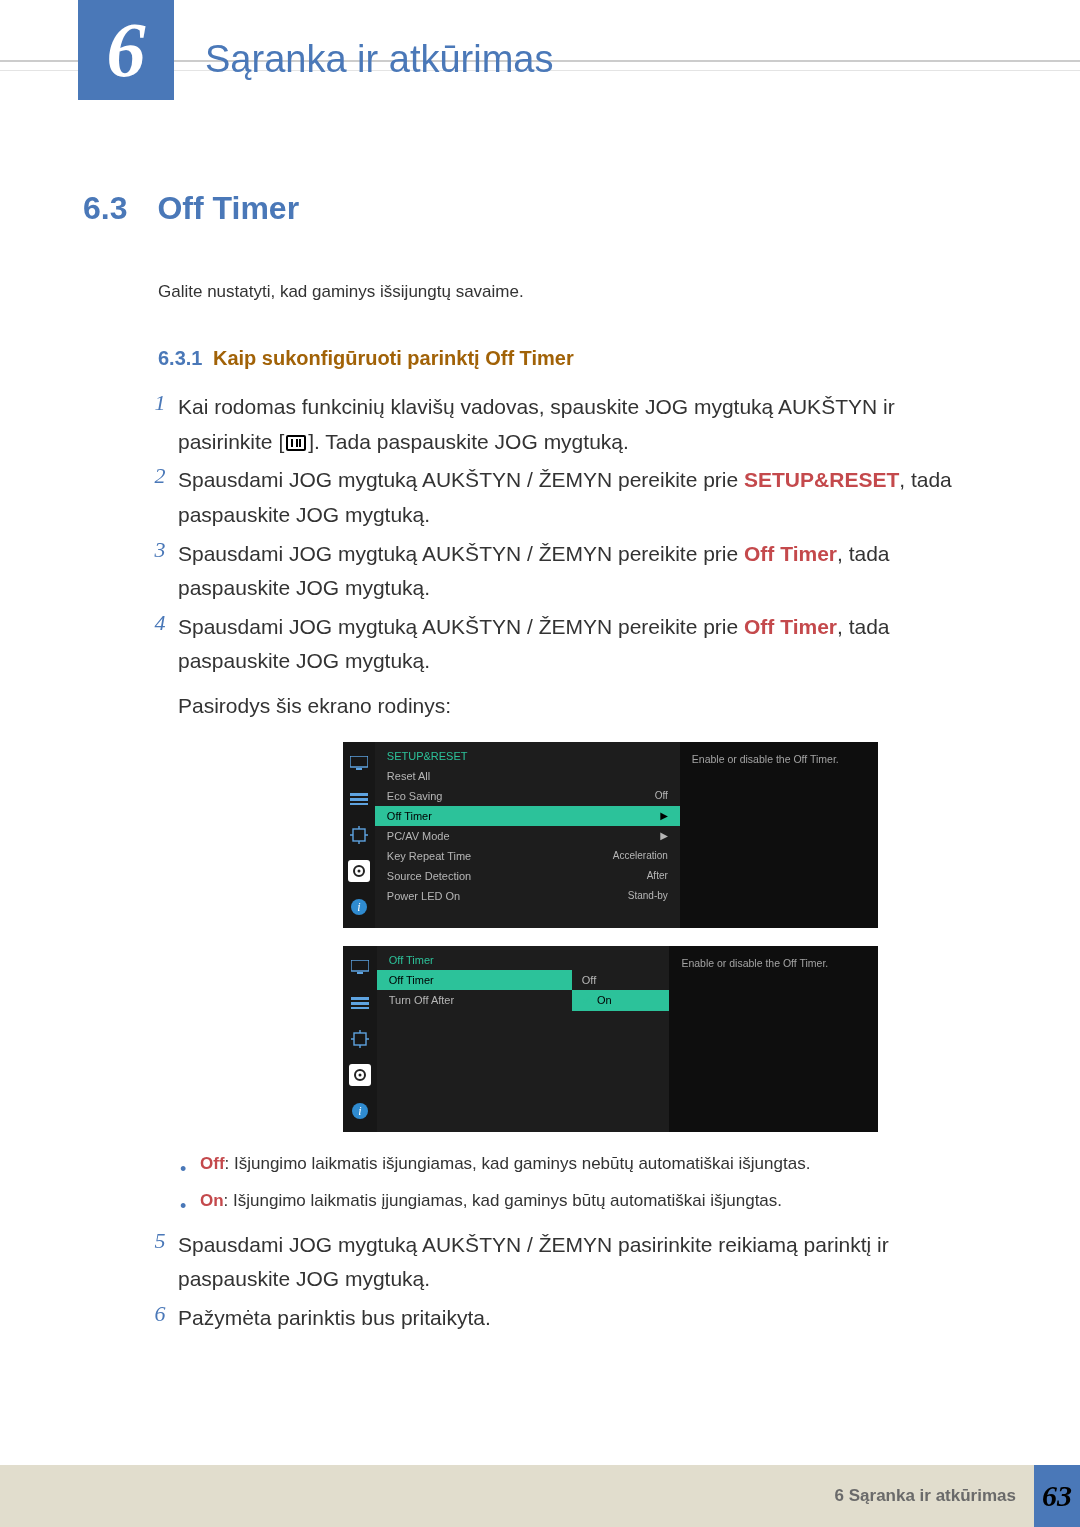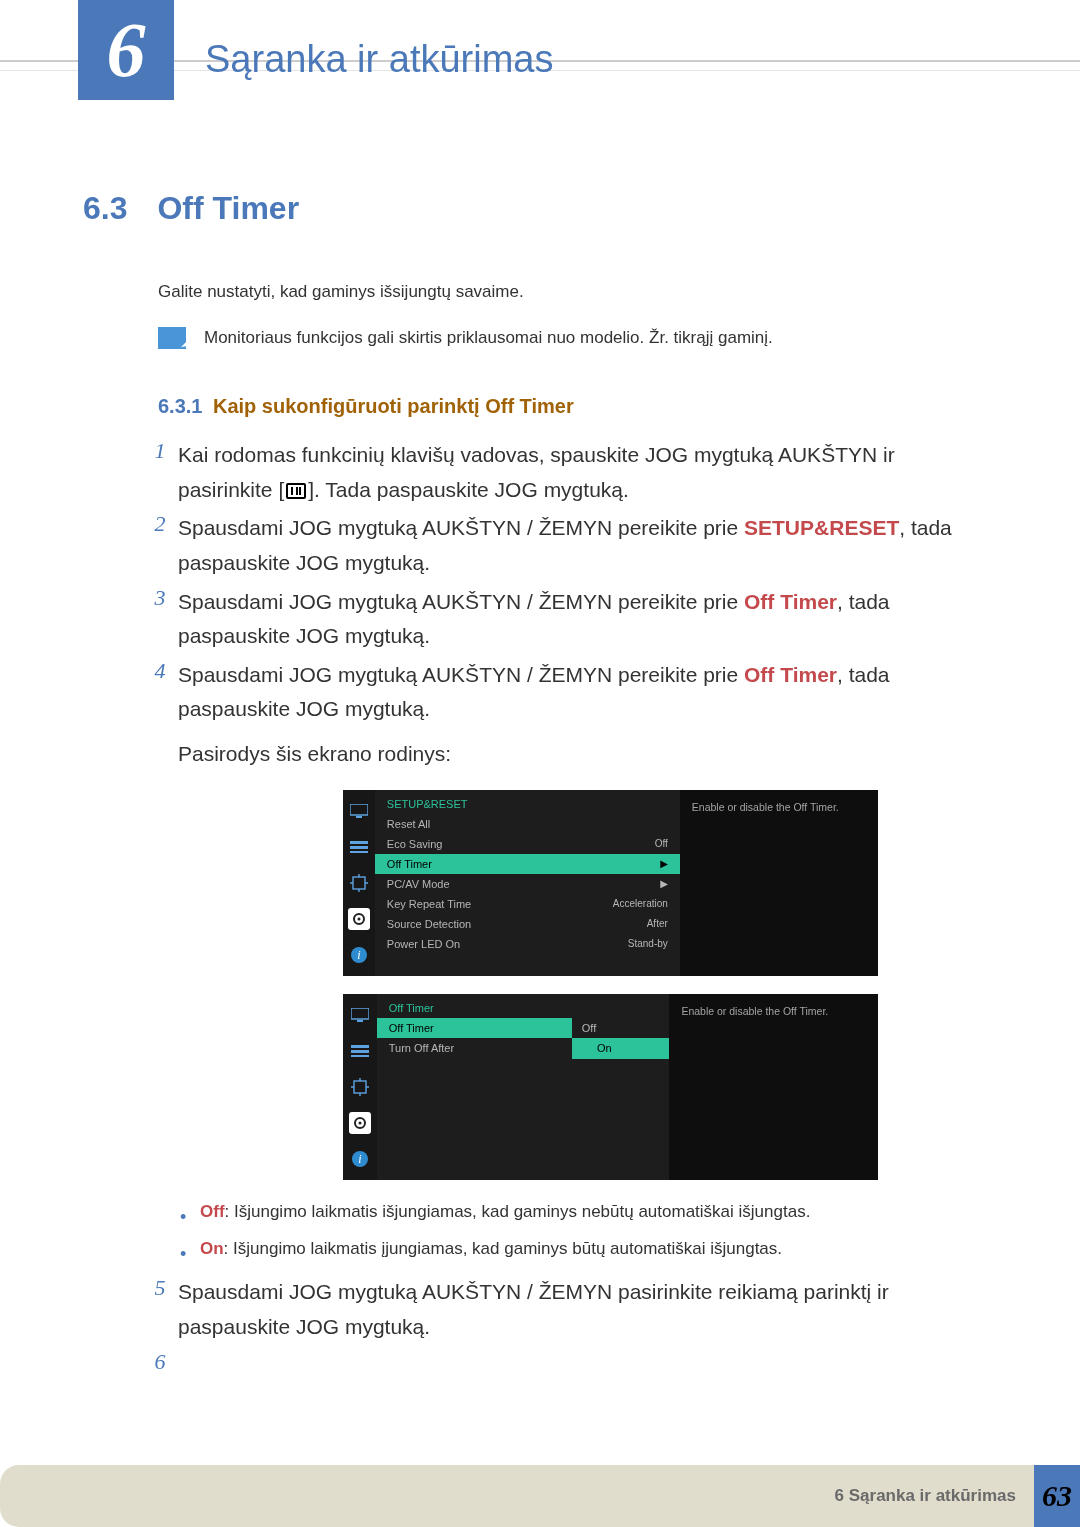--- a/index.html
+++ b/index.html
@@ -56,21 +56,21 @@
   .osd-row .arrow { font-size:10px; }
   .osd-side { width:232px; background:#0e0e0e; padding:10px 12px; font-size:10.5px; line-height:1.35; color:#a3a3a3;}
   
   .osd2 .osd-list { width:195px; }
   .osd2 .osd-opt { width:110px; background:#1d1d1d; padding:4px 0;}
   .osd2 .osd-opt .osd-row { justify-content:flex-start; gap:6px; padding:4px 10px;}
   .check { color:#2cc29a; }
   
   .footer {
     position:absolute; bottom:0; left:0; right:0; height:62px; background:#e1ddcd;
-    display:flex; justify-content:flex-end; align-items:center; padding-right:0;border-radius:19px;
+    display:flex; justify-content:flex-end; align-items:center; padding-right:0;
   }
   .footer-label { font-size:17px; color:#6a6a6a; font-weight:600; margin-right:18px; }
   .footer-page  { width:46px; height:62px; background:#4a78b8; color:#000000; font-size:30px; font-weight:bold; font-style:italic; font-family:"Times New Roman",serif; display:flex; align-items:center; justify-content:center; }
 </style>
 </head>
 <body>
 
 <div class="page">
   <div class="header-line"></div>
   <div class="header-line2"></div>
@@ -78,28 +78,20 @@
   <div class="chapter-title">Sąranka ir atkūrimas</div>
 
   <div class="content">
     <div>
       <span class="sec-num">6.3</span>
       <span class="sec-title">Off Timer</span>
     </div>
 
     <p class="intro">Galite nustatyti, kad gaminys išsijungtų savaime.</p>
 
-    <div class="note-row">
-      <div class="note-icon">
-        <svg width="14" height="14" viewBox="0 0 14 14">
-            <path d="M1 13 L13 1 L12 8 L5 9 Z" fill="#fff"></path>
-          </svg>
-      </div>
-      <div class="note-text">Monitoriaus funkcijos gali skirtis priklausomai nuo modelio. Žr. tikrąjį gaminį.</div>
-    </div>
 
     <div class="subsec">
       <span class="subsec-num">6.3.1</span>
       <span class="subsec-title">Kaip sukonfigūruoti parinktį Off Timer</span>
     </div>
 
     <div class="steps">
       <div class="step">
         <div class="step-num">1</div>
         <div class="step-body">
@@ -254,20 +246,21 @@
       <li><span class="term">On</span><span>: Išjungimo laikmatis įjungiamas, kad gaminys būtų automatiškai išjungtas.</span></li>
     </ul>
 
     <div class="steps" style="margin-top:12px;">
       <div class="step">
         <div class="step-num">5</div>
         <div class="step-body">Spausdami JOG mygtuką AUKŠTYN / ŽEMYN pasirinkite reikiamą parinktį ir paspauskite JOG mygtuką.</div>
       </div>
       <div class="step">
         <div class="step-num">6</div>
+        <div class="step-body">Pažymėta parinktis bus pritaikyta.</div>
       </div>
     </div>
   </div>
 
   <div class="footer">
     <span class="footer-label">6 Sąranka ir atkūrimas</span>
     <span class="footer-page">63</span>
   </div>
 </div>
 

